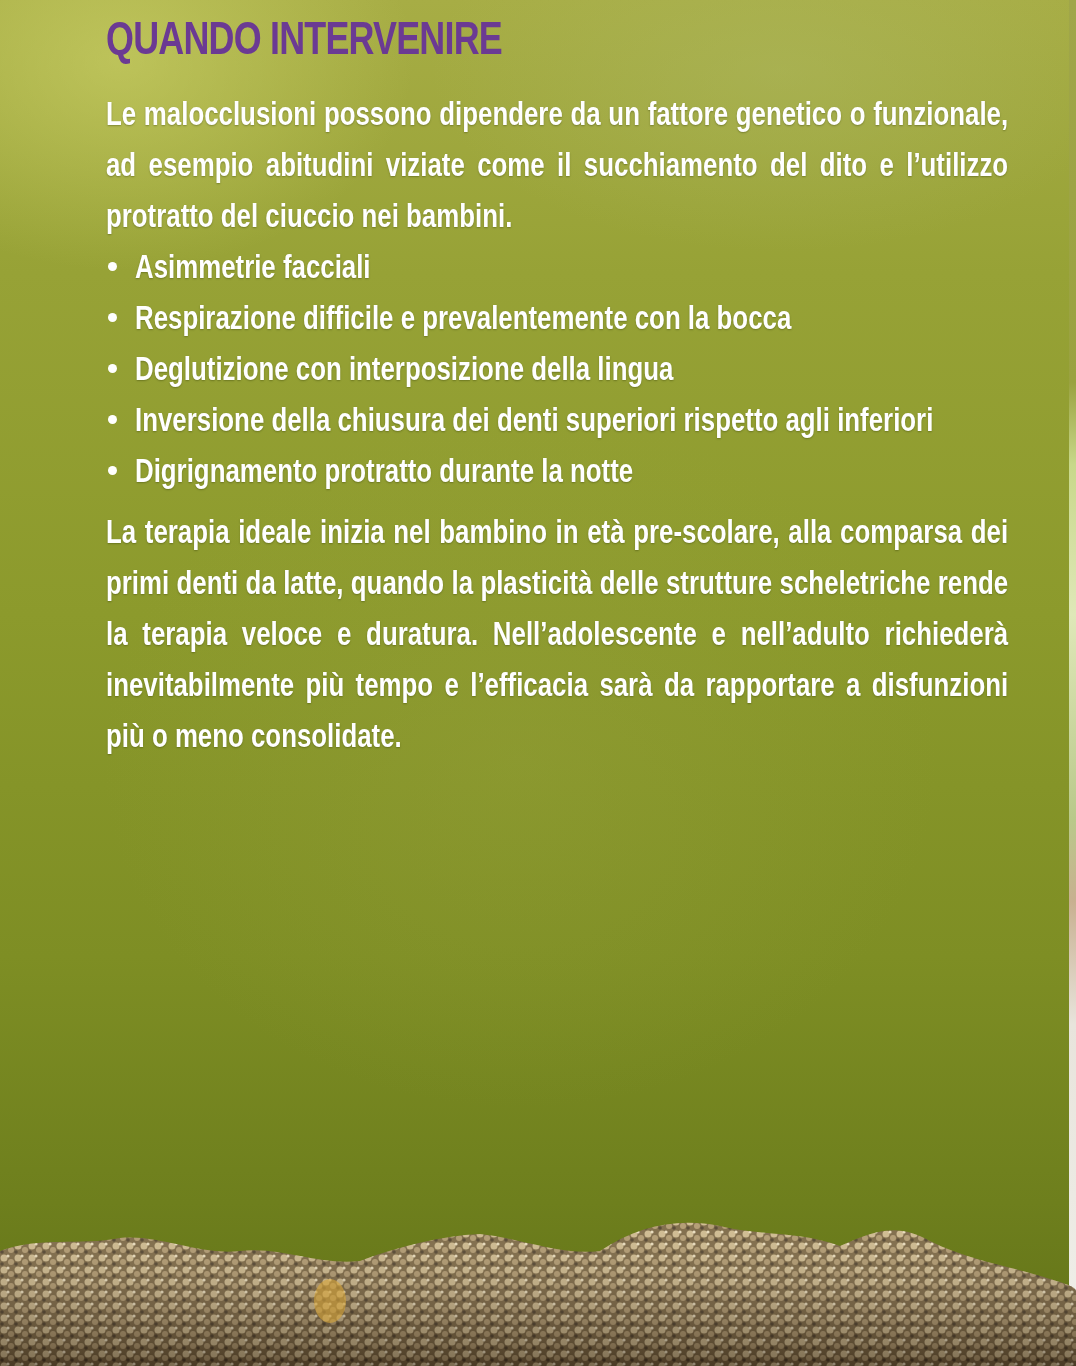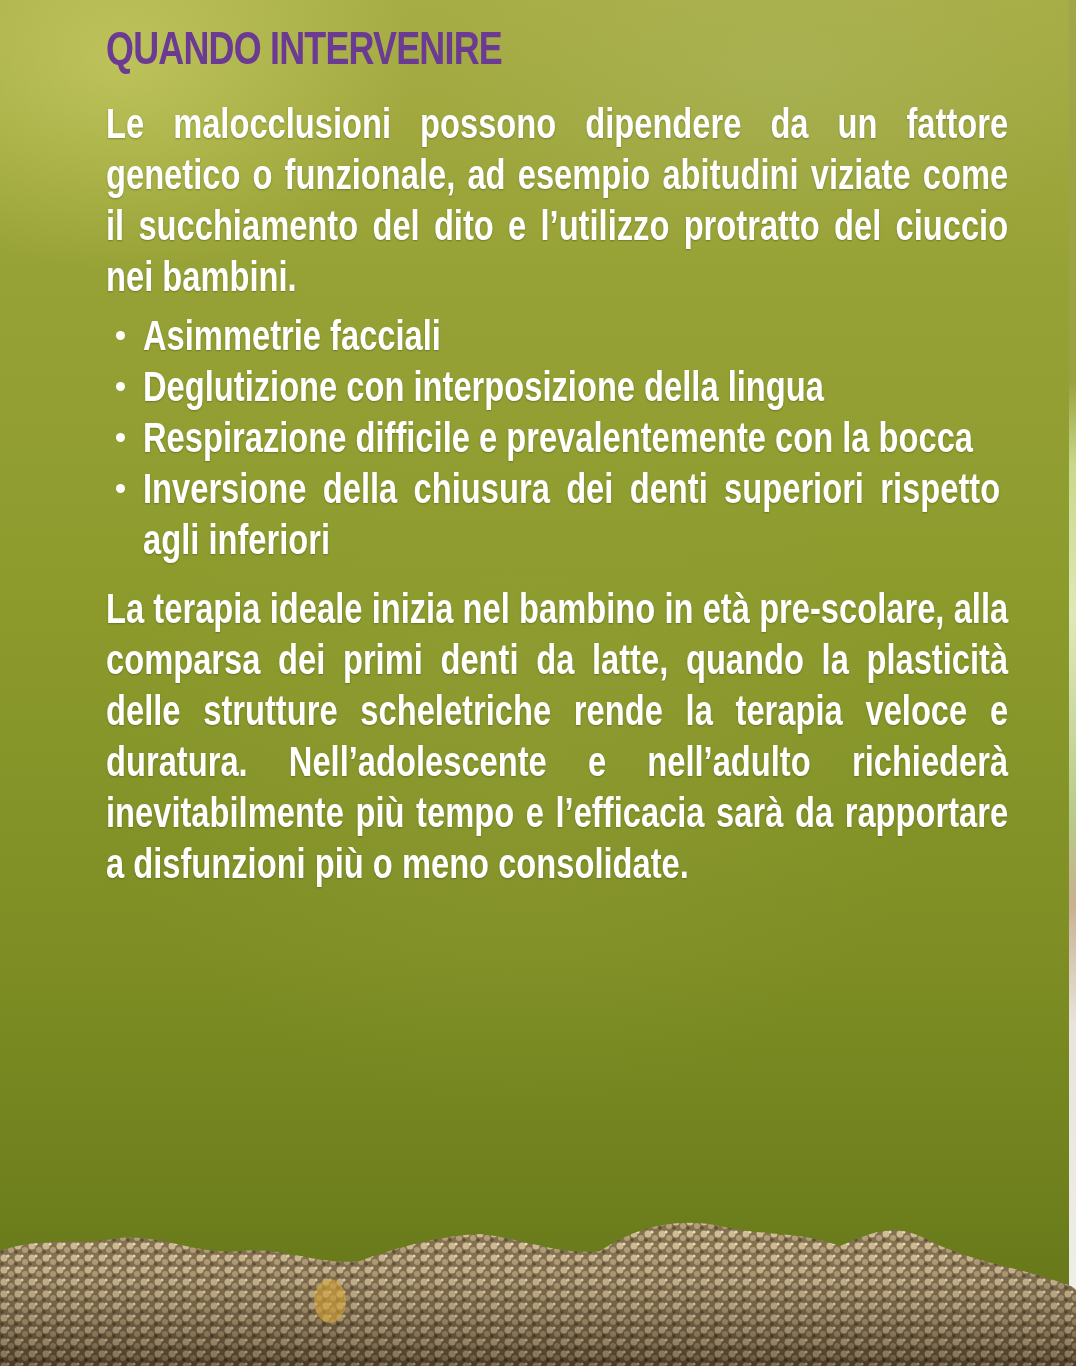--- a/index.html
+++ b/index.html
@@ -10,45 +10,45 @@
       radial-gradient(ellipse 500px 260px at 780px 70px, rgba(175,185,100,0.45), rgba(0,0,0,0) 70%),
       radial-gradient(ellipse 600px 500px at 520px 760px, rgba(150,160,60,0.35), rgba(0,0,0,0) 70%),
       linear-gradient(180deg, #a7ad45 0%, #97a236 20%, #8c9a2c 45%, #7e8e24 70%, #6e7f1d 88%, #627218 100%);
     font-family: "Liberation Sans", sans-serif;
   }
   .right-strip {
     position: absolute; top: 0; right: 0; width: 7px; height: 1366px;
     background: linear-gradient(180deg, #a0a64a 0%, #9aa240 28%, #c8d88a 34%, #dfe8b8 45%, #b9c98a 60%, #c8b090 66%, #e8e4dc 75%, #f0f0ea 100%);
   }
   .content {
-    position: absolute; left: 106px; top: 18px; width: 902px;
+    position: absolute; left: 106px; top: 8px; width: 902px;
   }
   .title {
     color: #6b3a93;
     font-family: "Liberation Sans", sans-serif;
     font-weight: bold;
     font-size: 46px;
     letter-spacing: -1px;
     line-height: 60px;
     margin: 0 0 20px 0;
     transform: scaleX(0.78);
     transform-origin: left center;
     white-space: nowrap;
   }
   .para, .list li {
     color: #ffffff;
     font-family: "Liberation Sans", sans-serif;
     font-weight: bold;
-    font-size: 43px;
+    font-size: 34px;
     line-height: 51px;
     text-shadow: 0 1px 2px rgba(40,50,0,0.35);
   }
   .para { margin: 0; text-align: justify; }
   .narrow { display: inline-block; transform: scaleX(0.76); transform-origin: left center; width: 131.6%; }
-  .list { list-style: none; margin: 8px; padding: 0; }
+  .list { list-style: none; margin: 0; padding: 0; }
   .list li { position: relative; padding-left: 29px; text-align: justify; }
   .bullet {
     position: absolute; left: 2px; top: 21px; width: 9px; height: 9px; border-radius: 50%;
     background: #ffffff;
   }
   .spacer { height: 10px; }
   .soil {
     position: absolute; left: 0; bottom: 0; width: 1076px; height: 160px;
     overflow: hidden;
   }
@@ -59,23 +59,24 @@
 
 <div class="right-strip"></div>
 
 <div class="content">
   <h1 class="title">QUANDO INTERVENIRE</h1>
 
   <p class="para"><span class="narrow">Le malocclusioni possono dipendere da un fattore genetico o funzionale, ad esempio abitudini viziate come il succhiamento del dito e l’utilizzo protratto del ciuccio nei bambini.</span></p>
 
   <ul class="list">
     <li><span class="bullet"></span><span class="narrow">Asimmetrie facciali</span></li>
+    <li><span class="bullet"></span><span class="narrow">Respirazione difficile e prevalentemente con la bocca</span></li>
     <li><span class="bullet"></span><span class="narrow">Deglutizione con interposizione della lingua</span></li>
-    <li><span class="bullet"></span><span class="narrow">Respirazione difficile e prevalentemente con la bocca</span></li>
     <li><span class="bullet"></span><span class="narrow">Inversione della chiusura dei denti superiori rispetto agli inferiori</span></li>
+    <li><span class="bullet"></span><span class="narrow">Digrignamento protratto durante la notte</span></li>
   </ul>
 
   <div class="spacer"></div>
 
   <p class="para"><span class="narrow">La terapia ideale inizia nel bambino in età pre-scolare, alla comparsa dei primi denti da latte, quando la plasticità delle strutture scheletriche rende la terapia veloce e duratura. Nell’adolescente e nell’adulto richiederà inevitabilmente più tempo e l’efficacia sarà da rapportare a disfunzioni più o meno consolidate.</span></p>
 </div>
 
 <div class="soil">
   <svg width="1076" height="160" viewBox="0 0 1076 160">
     <defs>

